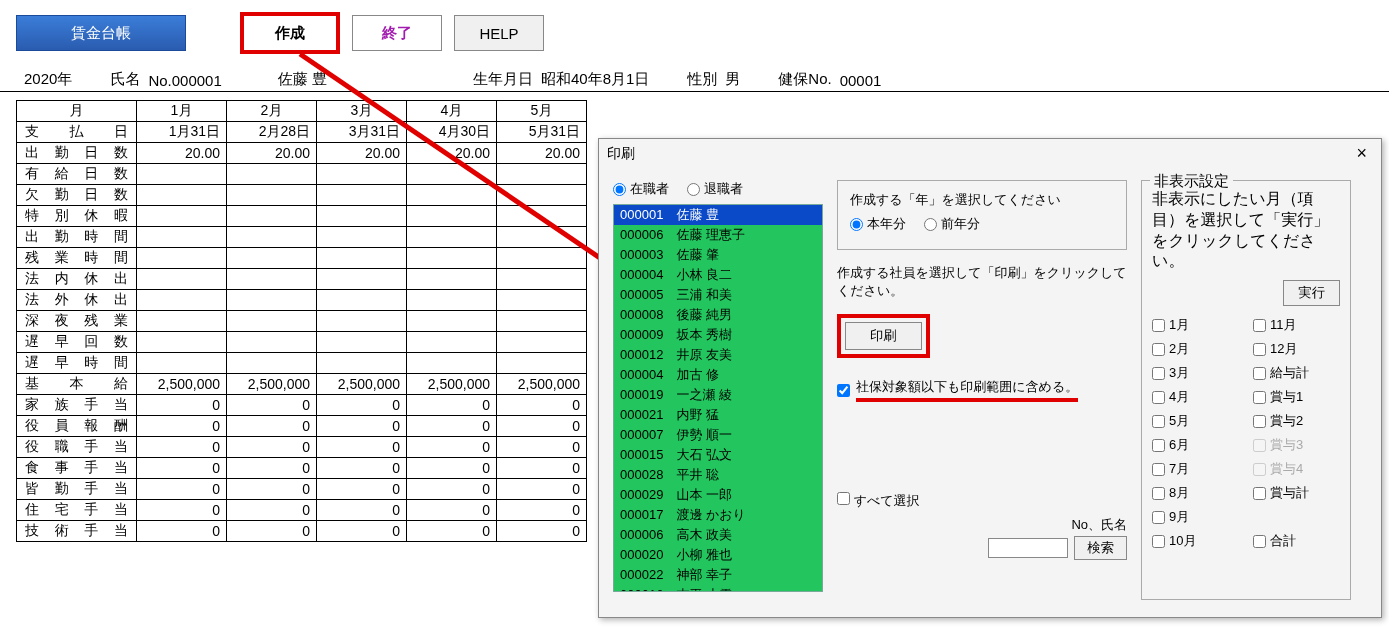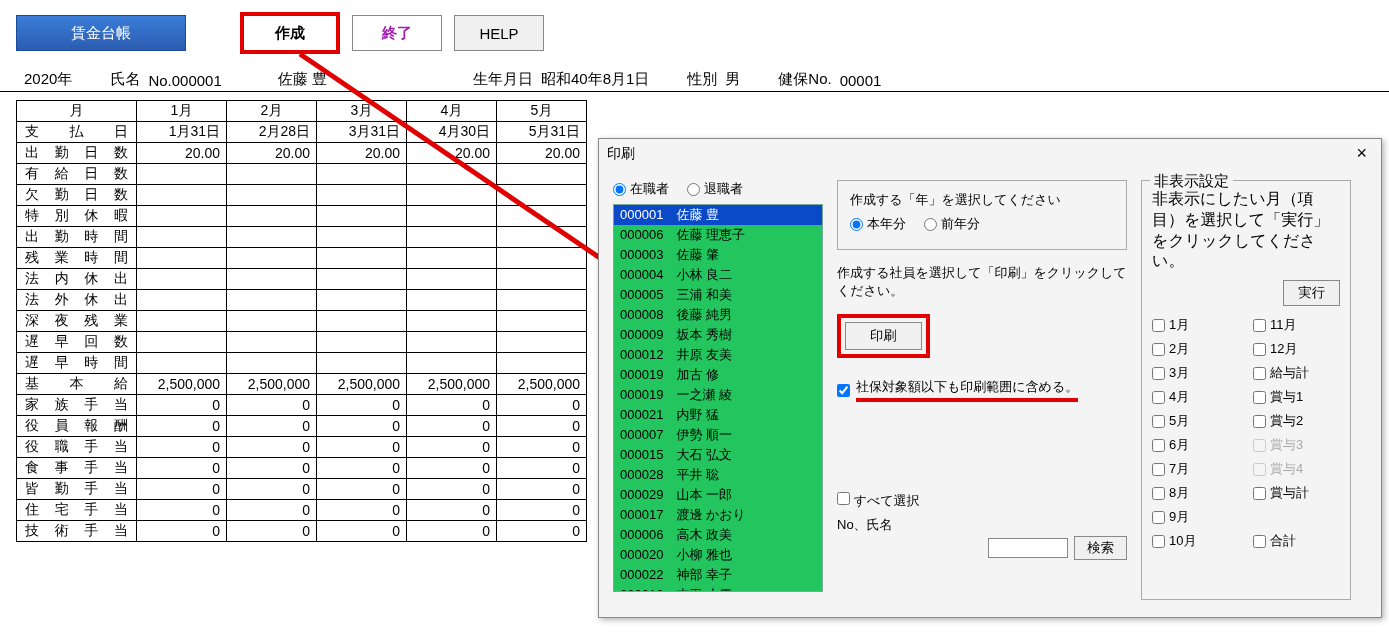--- a/index.html
+++ b/index.html
@@ -309,21 +309,21 @@
       </div>
       <div class="emp-list" id="emp-list">
           <div class="sel">000001　佐藤 豊</div>
           <div>000006　佐藤 理恵子</div>
           <div>000003　佐藤 肇</div>
           <div>000004　小林 良二</div>
           <div>000005　三浦 和美</div>
           <div>000008　後藤 純男</div>
           <div>000009　坂本 秀樹</div>
           <div>000012　井原 友美</div>
-          <div>000019　加古 修</div>
+          <div>000004　加古 修</div>
           <div>000019　一之瀬 綾</div>
           <div>000021　内野 猛</div>
           <div>000007　伊勢 順一</div>
           <div>000015　大石 弘文</div>
           <div>000028　平井 聡</div>
           <div>000029　山本 一郎</div>
           <div>000017　渡邊 かおり</div>
           <div>000006　高木 政美</div>
           <div>000020　小柳 雅也</div>
           <div>000022　神部 幸子</div>
@@ -350,21 +350,21 @@
         <button class="print-btn">印刷</button>
       </div>
       <div class="chk-red">
         <input type="checkbox" checked="" style="">
         <span class="chk-red-under">社保対象額以下も印刷範囲に含める。</span>
       </div>
       <div class="search-row">
         <label><input type="checkbox" style=""> <span>すべて選択</span></label>
         <span style="flex:1"></span>
       </div>
-      <div class="search-row" style="margin-top:6px; ">
+      <div class="search-row" style="margin-top:6px; justify-content:flex-end;">
         <span>No、氏名</span>
       </div>
       <div class="search-row" style="margin-top:2px; justify-content:flex-end;">
         <input type="text" style="">
         <button>検索</button>
       </div>
     </div>
 
     <div class="col-right">
       <div class="hide-group">

